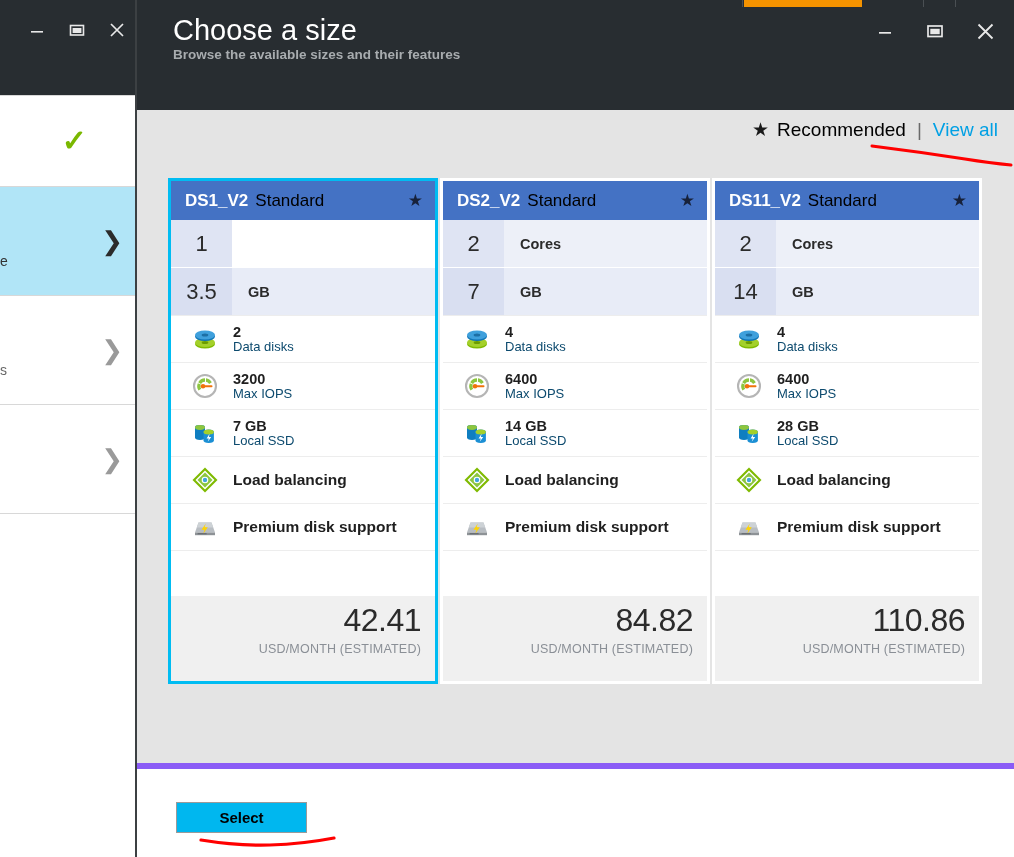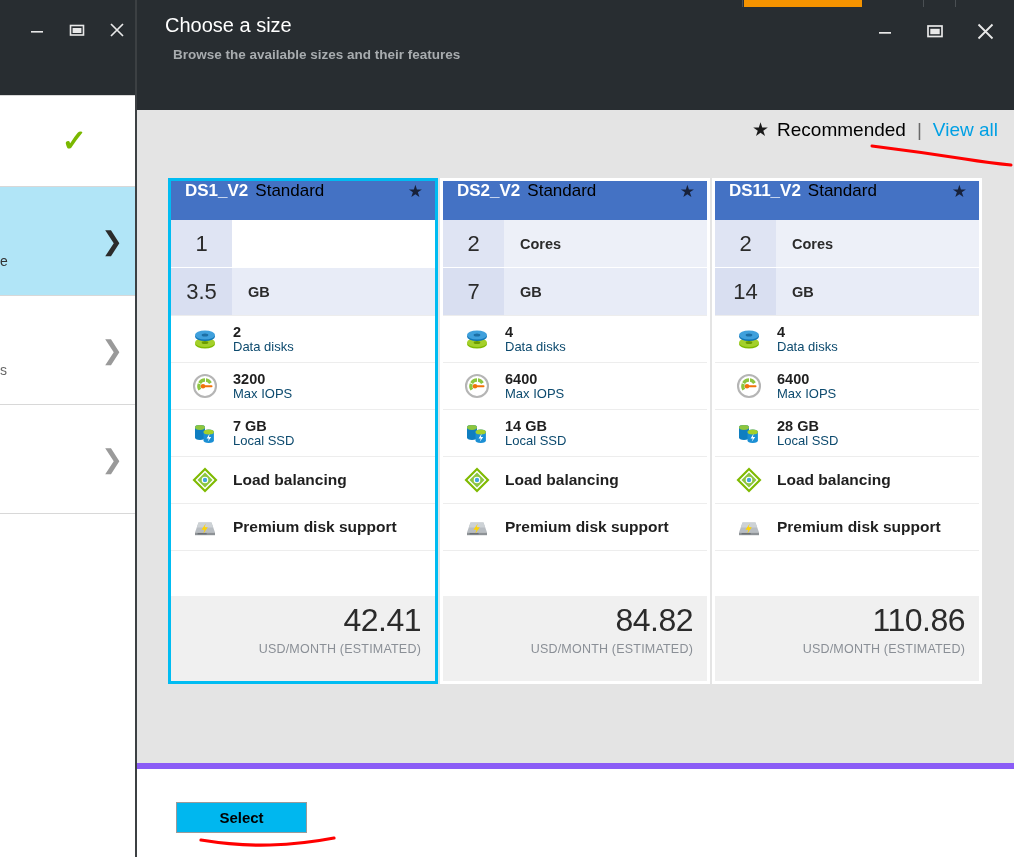--- a/index.html
+++ b/index.html
@@ -72,22 +72,22 @@
     position: absolute; top: 0; height: 7px; background: #f59300;
   }
   .topstrip .tick {
     position: absolute; top: 0; height: 7px; width: 1px; background: #4a4f53;
   }
   .dlg-header {
     position: absolute; left: 0; top: 0; width: 877px; height: 110px;
     background: #282d31;
   }
   .dlg-title {
-    position: absolute; left: 28px; top: 14px;
-    font-size: 20px; color: #ffffff; font-weight: 400;
+    position: absolute; left: 36px; top: 14px;
+    font-size: 29px; color: #ffffff; font-weight: 400;
   }
   .dlg-sub {
     position: absolute; left: 36px; top: 47px;
     font-size: 13.5px; color: #a8acaf; font-weight: bold;
   }
   .dlg-winbtns {
     position: absolute; right: 4px; top: 12px;
     display: flex; align-items: center;
   }
   .dlg-winbtn {
@@ -116,21 +116,21 @@
     display: flex; gap: 0;
   }
   .card-wrap { width: 270px; margin-right: 0; }
   .card-wrap + .card-wrap { margin-left: 2px; }
   .card {
     width: 270px; background: #ffffff;
     border: 3px solid transparent; position: relative;
   }
   .card.selected { border-color: #00bcf2; }
   .card-head {
-    height: 39px; background: #4472c4; display: flex; 
+    height: 39px; background: #4472c4; display: flex; align-items: center;
     padding: 0 12px 0 14px;
   }
   .card-head .nm { color: #ffffff; font-size: 17px; font-weight: bold; }
   .card-head .std { color: #000000; font-size: 17px; font-weight: 400; margin-left: 7px; }
   .card-head .hstar { margin-left: auto; color: #17213a; font-size: 17px; }
 
   .spec-row { display: flex; align-items: stretch; height: 47px; }
   .spec-row.alt .num { background: #d9dff1; }
   .spec-row.alt .lbl { background: #e8ecf7; }
   .spec-row .num {

